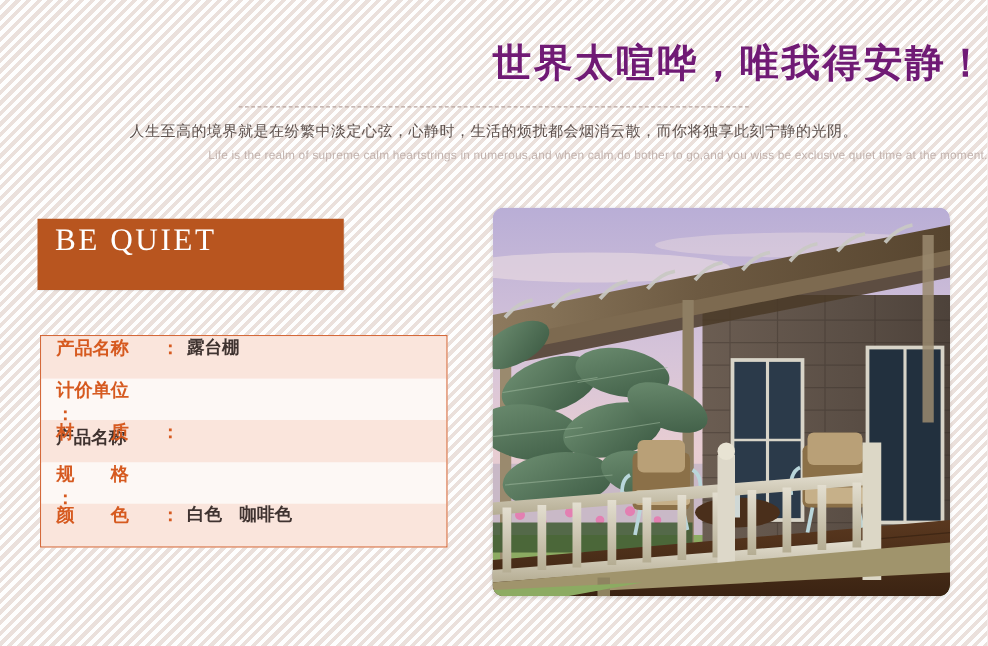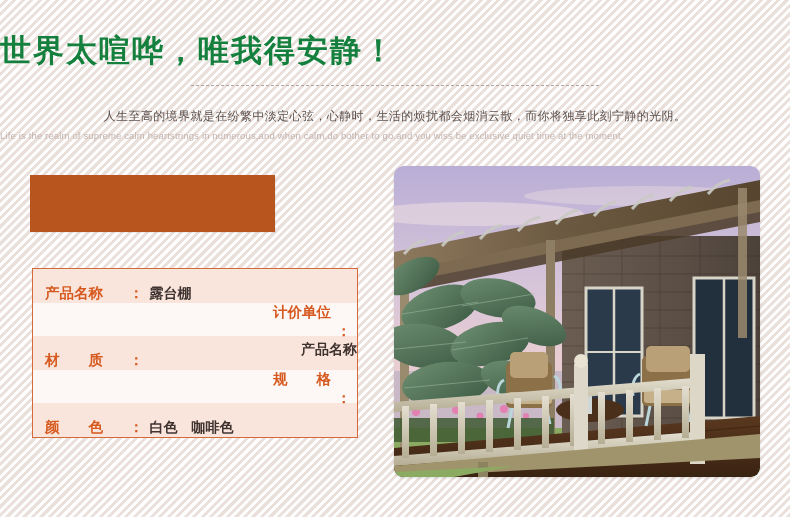--- a/index.html
+++ b/index.html
@@ -17,40 +17,40 @@
       repeating-linear-gradient(135deg,
         rgba(255,255,255,0.95) 0px,
         rgba(255,255,255,0.95) 3px,
         rgba(226,212,206,0.55) 3px,
         rgba(226,212,206,0.55) 6px);
   }
 
   
   .header{position:absolute;left:0;top:0;width:790px;}
   .main-title{
-    text-align:left;
+    text-align:right;
     margin-top:30px;
     font-family:"DejaVu Sans","Liberation Sans",sans-serif;
     font-size:31px;
     font-weight:bold;
-    color:#15803d;
+    color:#701a75;
     letter-spacing:2px;
     text-shadow:0 1px 0 rgba(255,255,255,0.6);
   }
   .divider{
     width:408px;height:0;margin:13px auto 0 auto;
     border-top:1px dashed #b7a39d;
   }
   .sub-cn{
-    text-align:center;margin-top:22px;
+    text-align:center;margin-top:11px;
     font-size:12px;color:#5e524e;letter-spacing:.4px;
     font-family:"DejaVu Sans","Liberation Sans",sans-serif;
   }
   .sub-en{
-    text-align:left;margin-top:5px;
+    text-align:right;margin-top:5px;
     font-size:9.5px;color:#c3b4af;letter-spacing:.15px;
     font-family:"Liberation Sans",sans-serif;
   }
 
   
   .left-col{position:absolute;left:30px;top:175px;width:330px;}
 
   .quiet-banner{
     width:245px;height:57px;
     background:#b8551f;
@@ -71,21 +71,21 @@
 
   
   .spec-table{
     position:absolute;left:32px;top:268px;
     width:326px;
     border:1px solid #d4693a;
     box-sizing:border-box;
     background:#fdf7f4;
   }
   .spec-row{
-    display:flex;align-items:flex-end;
+    display:flex;align-items:flex-start;
     height:33.6px;
     padding-left:12px;
     box-sizing:border-box;
   }
   .spec-row.odd{background:#fae5dc;}
   .spec-row.even{background:#fdf8f5;flex-direction:column;}
   .spec-label{
     color:#d65a20;font-weight:bold;font-size:14.5px;
     font-family:"DejaVu Sans","Liberation Sans",sans-serif;
     white-space:pre;
@@ -120,20 +120,21 @@
 
 <div class="header">
   <div class="main-title">世界太喧哗，唯我得安静！</div>
   <div class="divider"></div>
   <div class="sub-cn">人生至高的境界就是在纷繁中淡定心弦，心静时，生活的烦扰都会烟消云散，而你将独享此刻宁静的光阴。</div>
   <div class="sub-en">Life is the realm of supreme calm heartstrings in numerous,and when calm,do bother to go,and you wiss be exclusive quiet time at the moment.</div>
 </div>
 
 <div class="left-col">
   <div class="quiet-banner">
+    <div class="quiet-en">BE  QUIET</div>
   </div>
 </div>
 
 <div class="spec-table">
 
   <div class="spec-row odd">
     <span class="spec-label">产品名称</span>
       <span class="spec-colon">：</span>
       <span class="spec-value">露台棚</span>
   </div>

